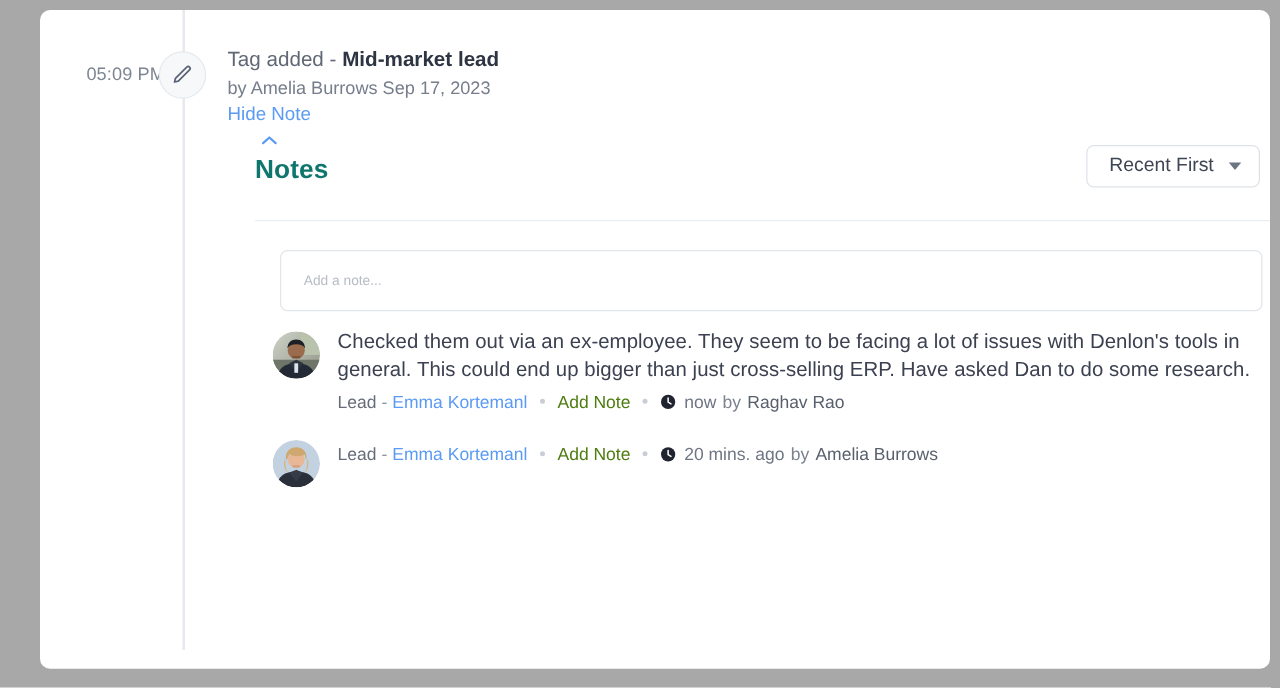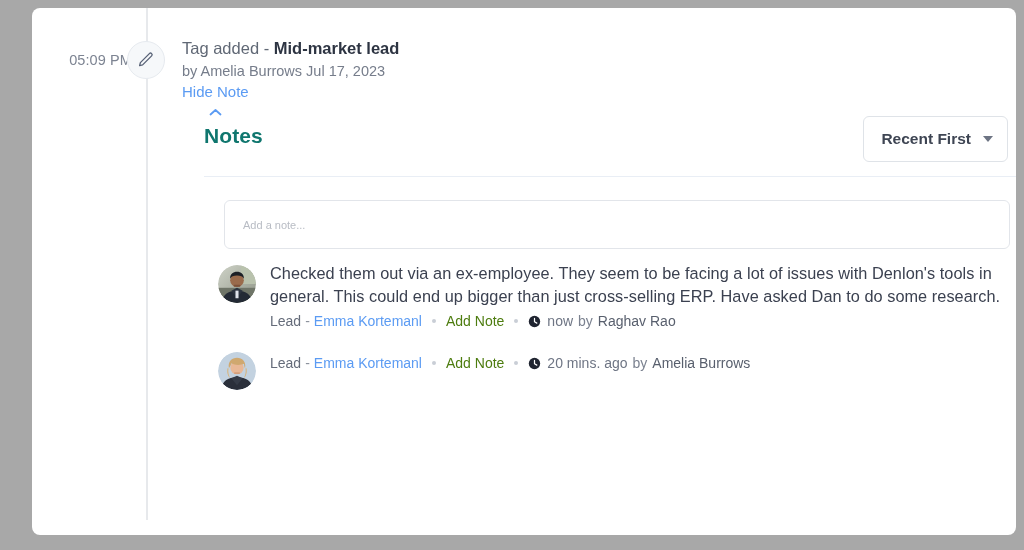--- a/index.html
+++ b/index.html
@@ -109,28 +109,27 @@
     position: absolute;
     left: 20px; top: 10px;
     font-size: 21px;
     font-weight: bold;
     color: #0f766e;
     letter-spacing: .1px;
   }
   #sort-dropdown {
     position: absolute;
     right: 0px; top: 2px;
-    height: 46px;
+    height: 34px;
     padding: 0 14px 0 17px;
     border: 1px solid #dfe3e8;
     border-radius: 6px;
     background: #fff;
     display: flex; align-items: center; gap: 12px;
     cursor: pointer;
-    font-weight: bold;
   }
   #sort-dropdown-label {
     font-size: 15.5px;
     color: #3e4553;
     white-space: nowrap;
   }
   #sort-caret {
     width: 0; height: 0;
     border-left: 5px solid transparent;
     border-right: 5px solid transparent;
@@ -231,21 +230,21 @@
     <div id="entry-icon-badge">
       <svg width="18" height="18" viewBox="0 0 24 24" fill="none" stroke="#5a6478" stroke-width="1.8" stroke-linecap="round" stroke-linejoin="round">
         <path d="M16.5 3.5a2.1 2.1 0 0 1 3 3L7.5 18.5l-4 1 1-4z"></path>
       </svg>
     </div>
 
     <div id="entry-body">
       <div id="entry-title">
         <span>Tag added - </span><span class="bold">Mid-market lead</span>
       </div>
-      <div id="entry-byline">by Amelia Burrows Jul 17, 2023</div>
+      <div id="entry-byline">by Amelia Burrows Sep 17, 2023</div>
       <div id="hide-note-link">
         <span>Hide Note</span>
         <span>
           <svg width="13" height="9" viewBox="0 0 13 9" fill="none" stroke="#5b9bf3" stroke-width="1.8" stroke-linecap="round" stroke-linejoin="round">
             <path d="M1.5 6.5L6.5 2l5 4.5"></path>
           </svg>
         </span>
       </div>
     </div>
   </div>

